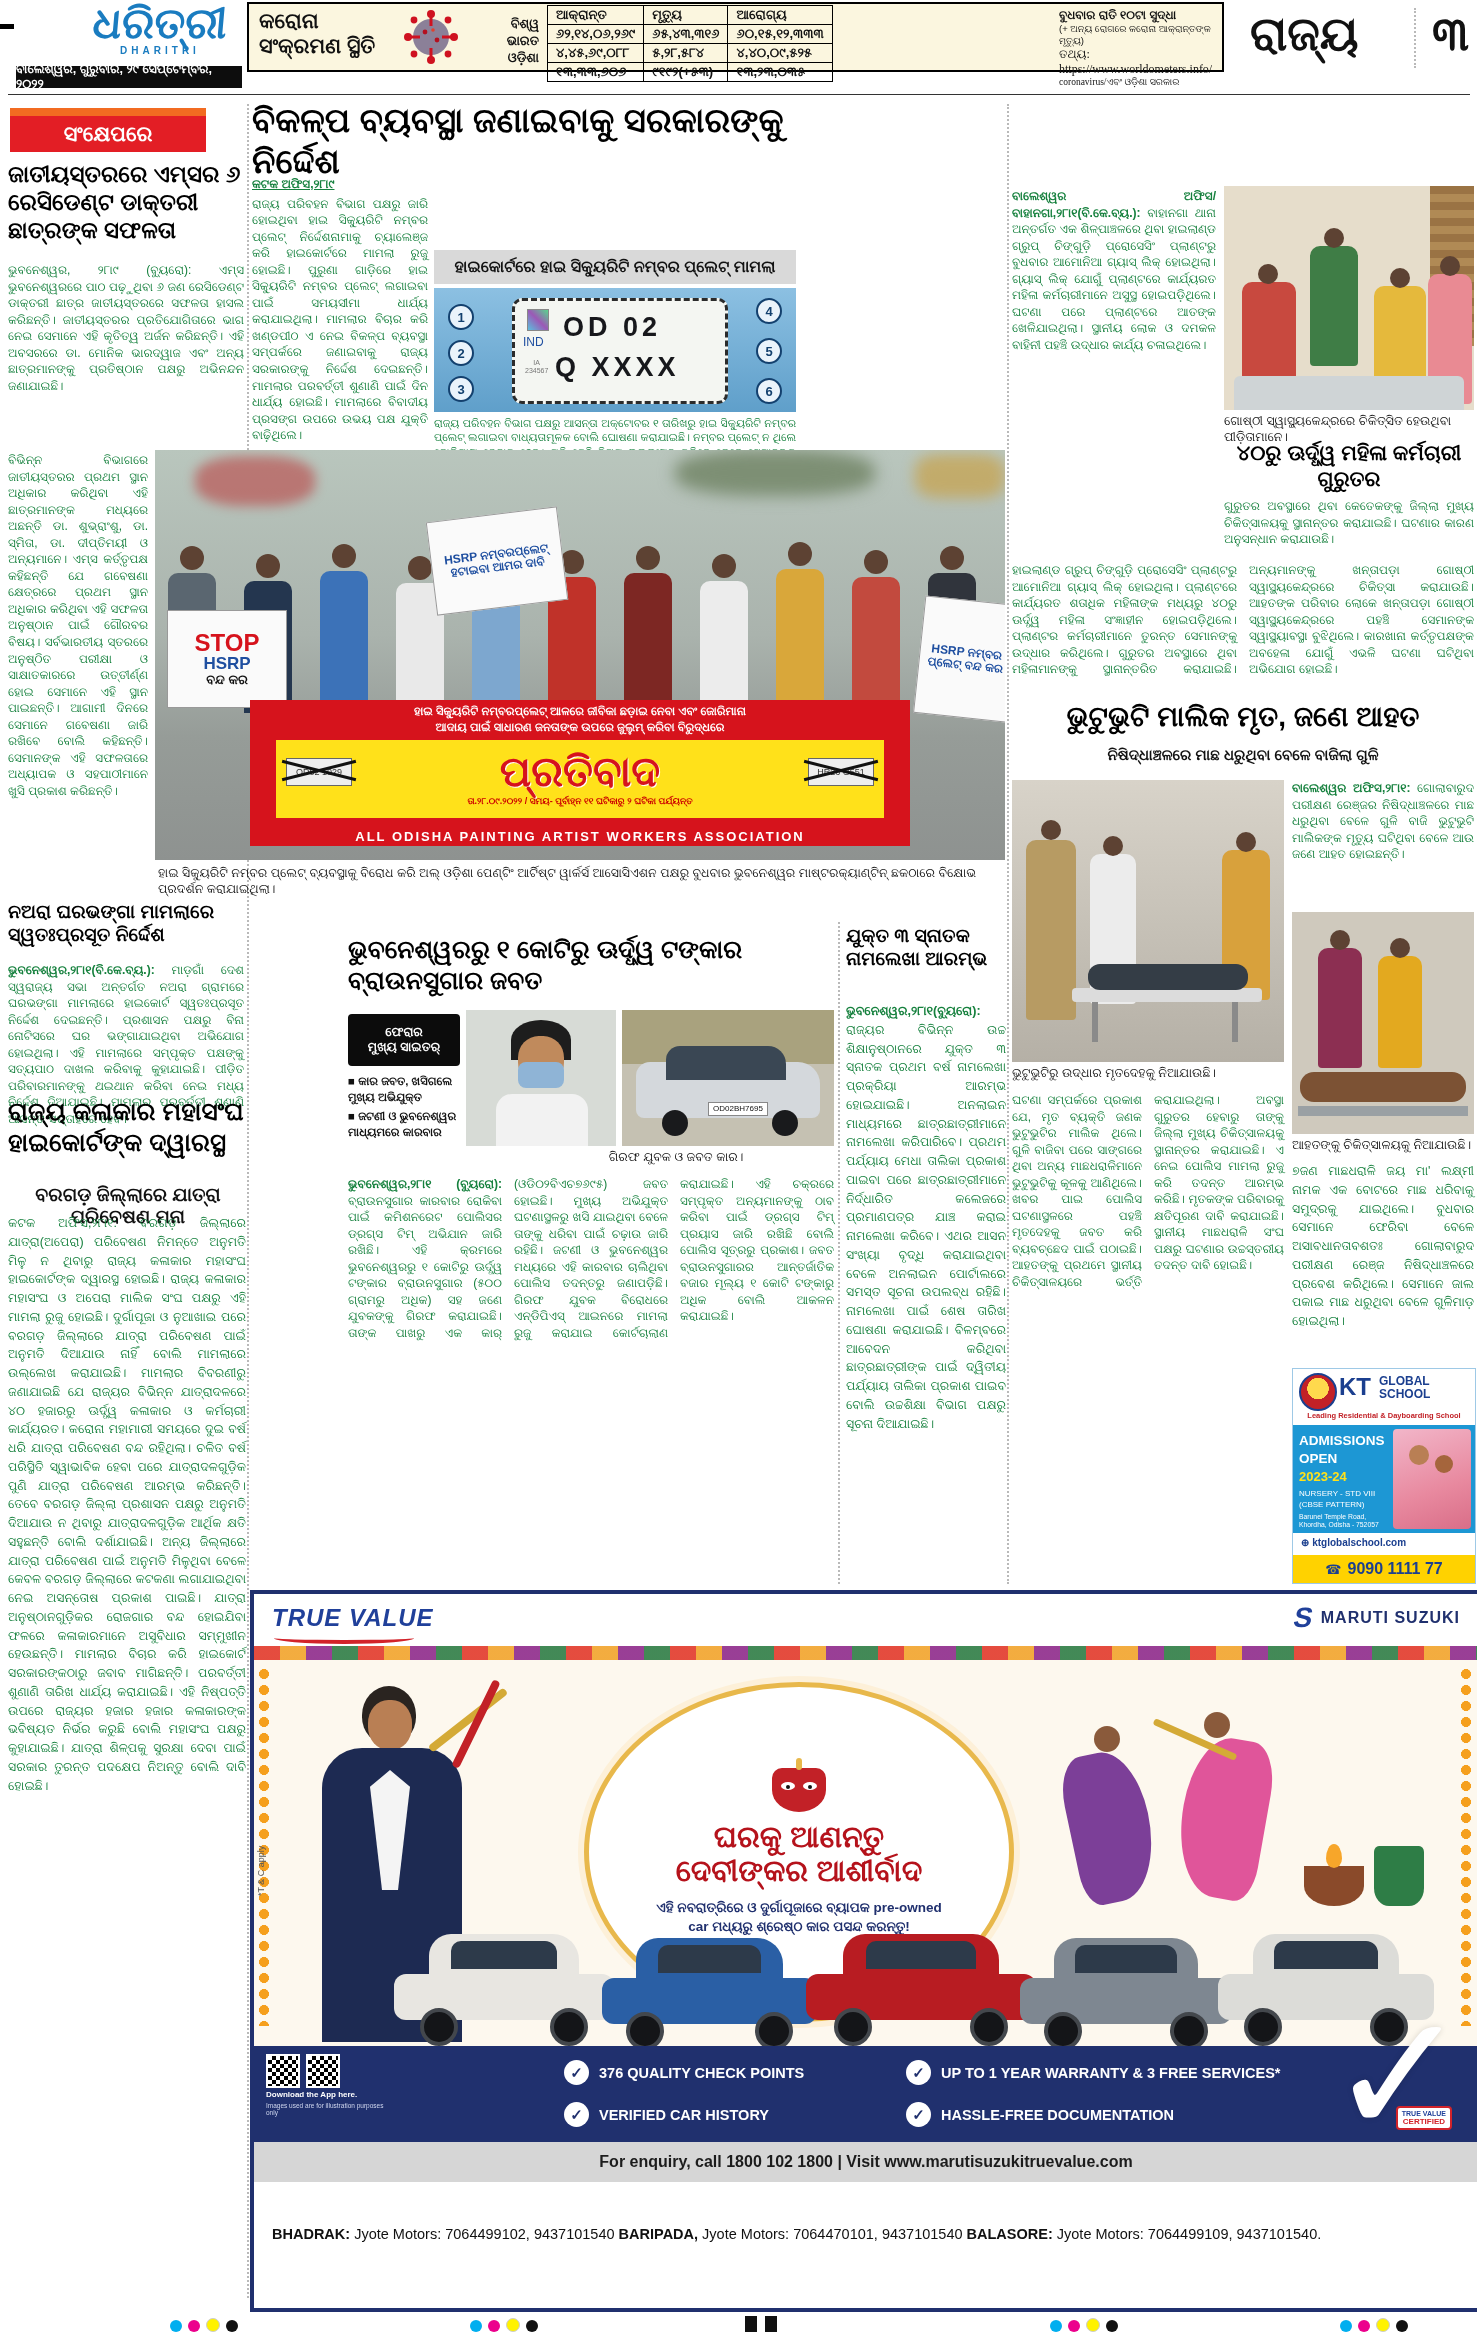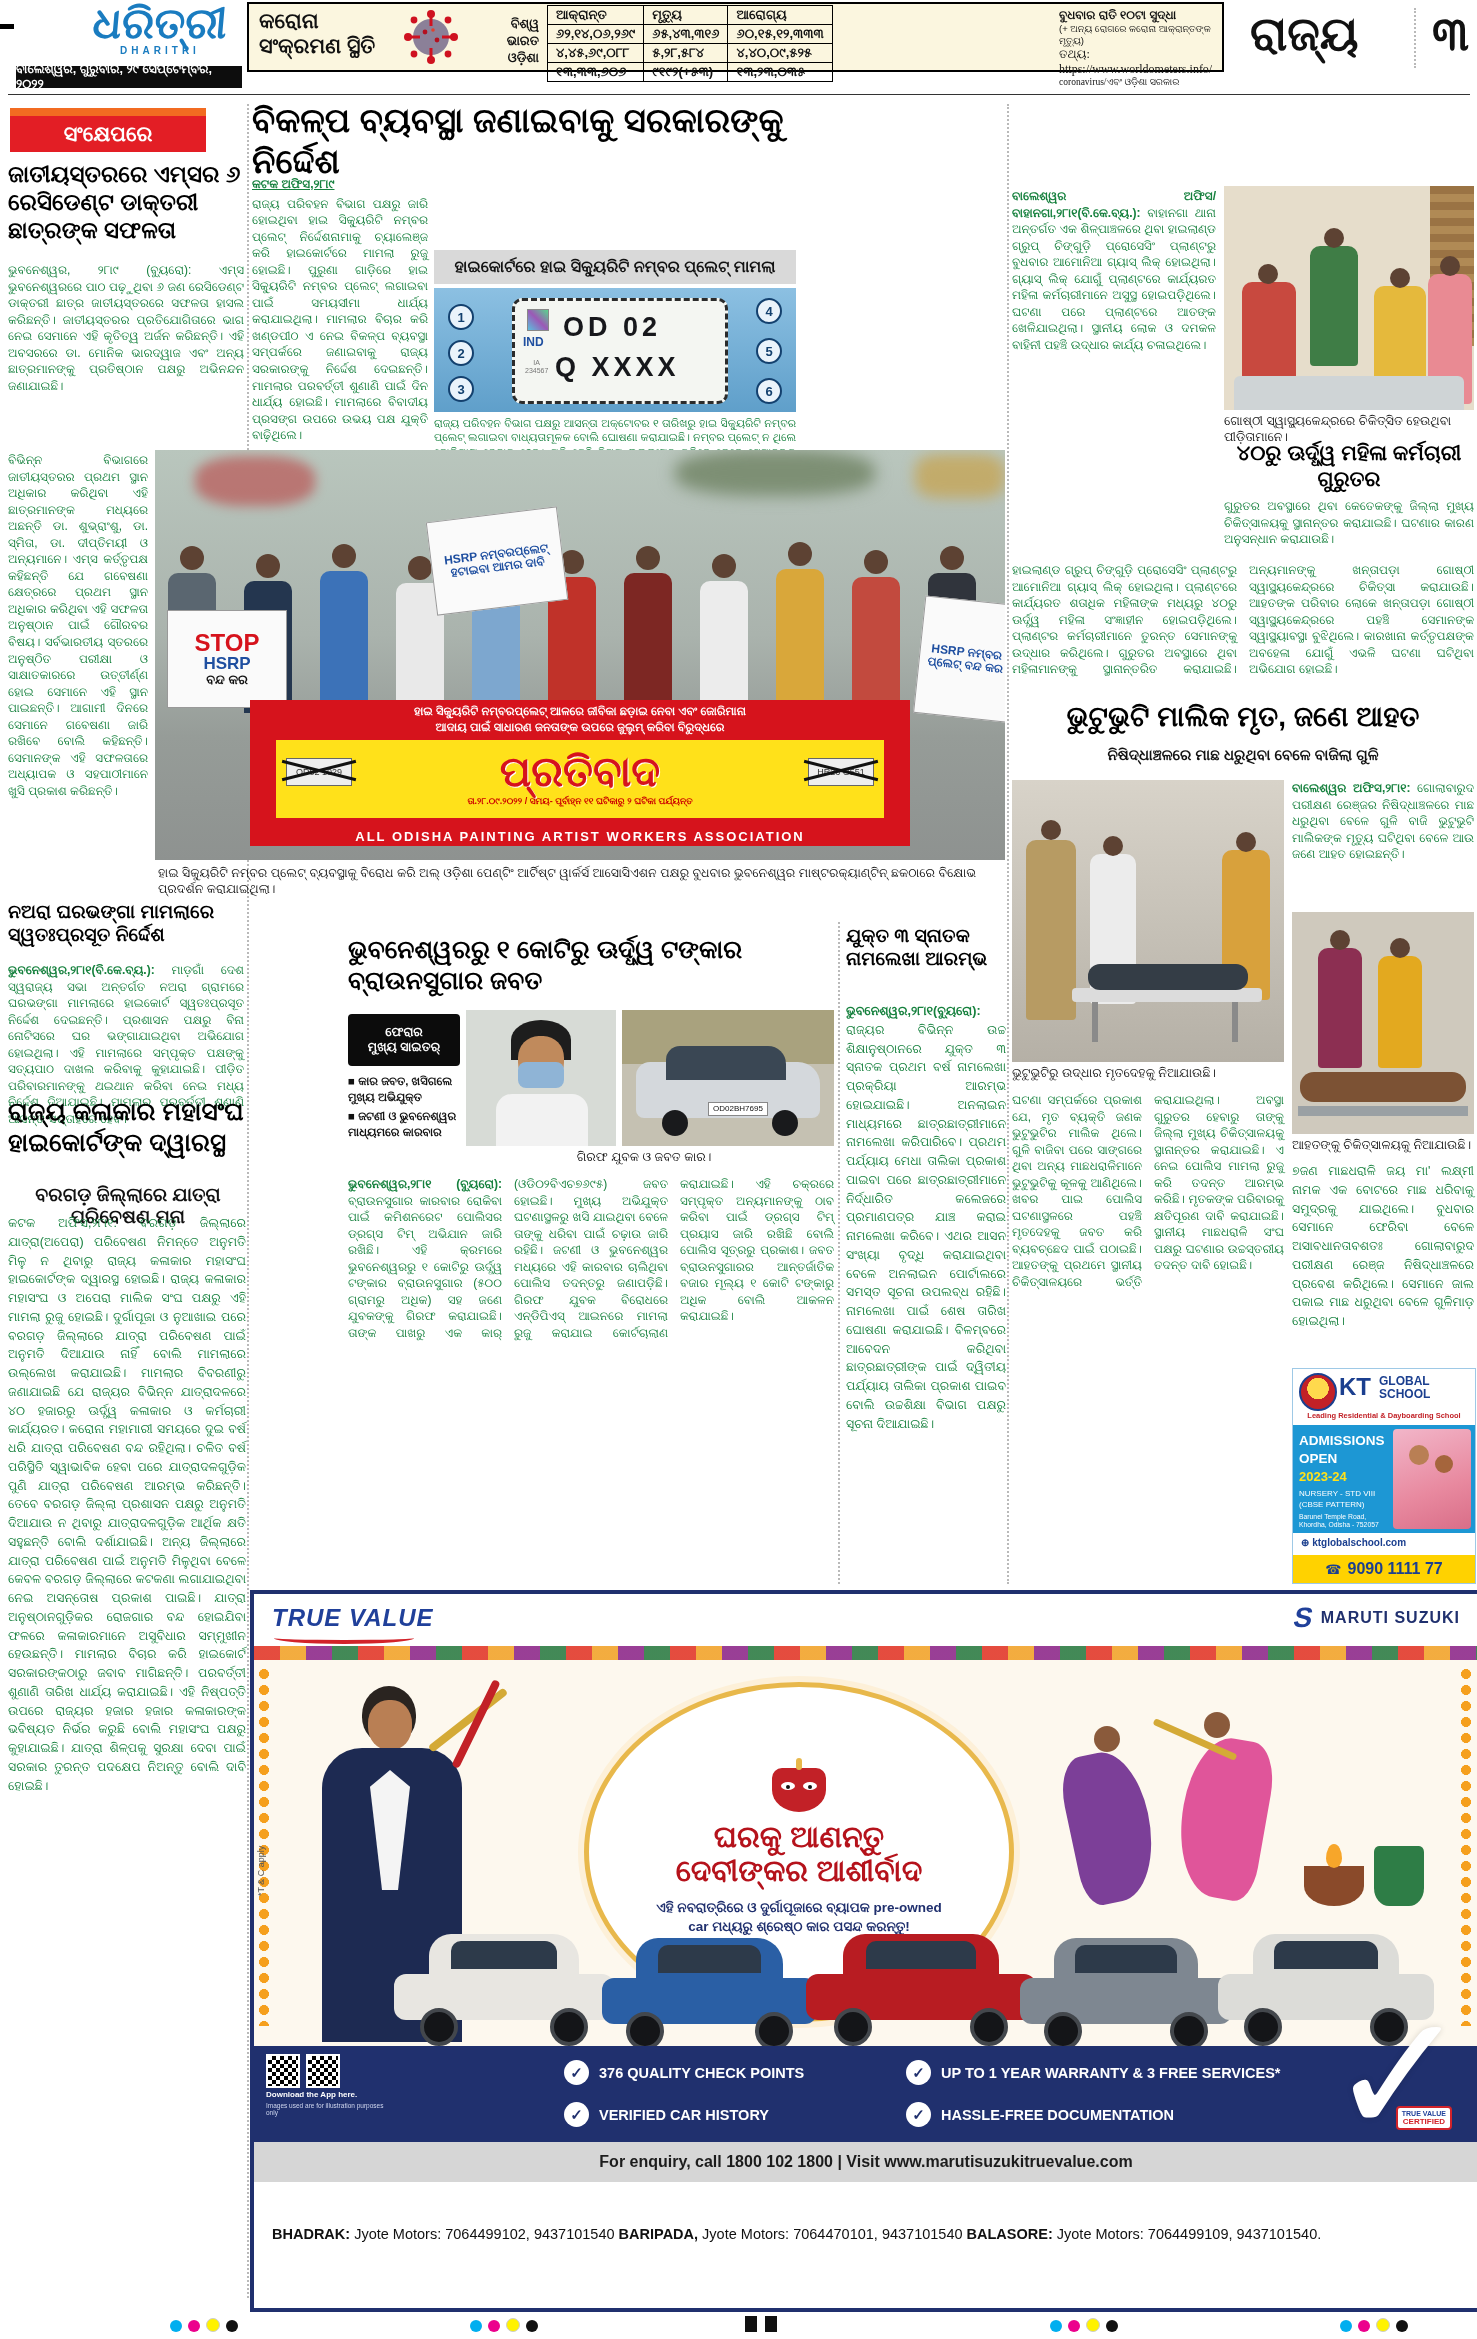--- a/index.html
+++ b/index.html
@@ -175,21 +175,21 @@
 
   <div class="s hl" style="left:252px;top:100px;width:548px;font-size:34px">ବିକଳ୍ପ ବ୍ୟବସ୍ଥା ଜଣାଇବାକୁ ସରକାରଙ୍କୁ ନିର୍ଦ୍ଦେଶ</div>
   <div class="s body j" style="left:252px;top:176px;width:176px;height:272px">
     <div class="b" style="text-decoration:underline;margin-bottom:3px">କଟକ ଅଫିସ,୨୮ା୯</div>
     <span>ରାଜ୍ୟ ପରିବହନ ବିଭାଗ ପକ୍ଷରୁ ଜାରି ହୋଇଥିବା ହାଇ ସିକ୍ୟୁରିଟି ନମ୍ବର ପ୍ଲେଟ୍ ନିର୍ଦ୍ଦେଶନାମାକୁ ଚ୍ୟାଲେଞ୍ଜ କରି ହାଇକୋର୍ଟରେ ମାମଲା ରୁଜୁ ହୋଇଛି। ପୁରୁଣା ଗାଡ଼ିରେ ହାଇ ସିକ୍ୟୁରିଟି ନମ୍ବର ପ୍ଲେଟ୍ ଲଗାଇବା ପାଇଁ ସମୟସୀମା ଧାର୍ଯ୍ୟ କରାଯାଇଥିଲା। ମାମଲାର ବିଚାର କରି ଖଣ୍ଡପୀଠ ଏ ନେଇ ବିକଳ୍ପ ବ୍ୟବସ୍ଥା ସମ୍ପର୍କରେ ଜଣାଇବାକୁ ରାଜ୍ୟ ସରକାରଙ୍କୁ ନିର୍ଦ୍ଦେଶ ଦେଇଛନ୍ତି। ମାମଲାର ପରବର୍ତ୍ତୀ ଶୁଣାଣି ପାଇଁ ଦିନ ଧାର୍ଯ୍ୟ ହୋଇଛି। ମାମଲାରେ ବିବାଦୀୟ ପ୍ରସଙ୍ଗ ଉପରେ ଉଭୟ ପକ୍ଷ ଯୁକ୍ତି ବାଢ଼ିଥିଲେ।</span>
   </div>
   <div class="s ctr" style="left:434px;top:250px;width:362px;height:34px;background:#d9d9d9;font-size:16px;font-weight:bold;line-height:34px">ହାଇକୋର୍ଟରେ ହାଇ ସିକ୍ୟୁରିଟି ନମ୍ବର ପ୍ଲେଟ୍ ମାମଲା</div>
   <div class="s plateg" style="left:434px;top:288px;width:362px;height:124px">
     <div class="plate">
       <div class="s" style="left:12px;top:8px;width:20px;height:20px;background:linear-gradient(45deg,#5bc0de,#9b59b6,#58d68d);border:1px solid #888"></div>
-      <div class="s" style="left:8px;top:34px;font-size:12px;font-weight:bold;color:#1f4fa0">IND</div>
+      <div class="s" style="left:8px;top:34px;font-size:12px;font-weight:normal;color:#1f4fa0">IND</div>
       <div class="s" style="left:10px;top:58px;font-size:7px;color:#777;text-align:center;line-height:1.1">
         <div>IA</div>
         <div>234567</div>
       </div>
       <div class="s pnum" style="left:48px;top:12px;width:150px">OD 02</div>
       <div class="s pnum" style="left:40px;top:52px;width:160px">Q XXXX</div>
     </div>
     <div class="callout" style="left:14px;top:16px">1</div>
     <div class="callout" style="left:14px;top:52px">2</div>
     <div class="callout" style="left:14px;top:88px">3</div>
@@ -285,21 +285,21 @@
     <div class="s" style="left:52px;top:52px;width:46px;height:26px;border-radius:8px;background:#8fb4d6"></div>
     <div class="s" style="left:30px;top:84px;width:92px;height:52px;border-radius:16px 16px 0 0;background:#f2f2f2"></div>
   </div>
   <div class="photo" style="left:622px;top:1010px;width:212px;height:136px;background:linear-gradient(180deg,#a9a27e 0 40%,#c5c1b2 40% 100%)">
     <div class="s" style="left:14px;top:52px;width:184px;height:56px;border-radius:14px 22px 8px 8px;background:#d4d8dc"></div>
     <div class="s" style="left:44px;top:36px;width:120px;height:34px;border-radius:14px 18px 0 0;background:#3a4754"></div>
     <div class="s" style="left:40px;top:100px;width:26px;height:26px;border-radius:50%;background:#191a1c"></div>
     <div class="s" style="left:150px;top:100px;width:26px;height:26px;border-radius:50%;background:#191a1c"></div>
     <div class="s ctr" style="left:86px;top:92px;width:58px;height:12px;background:#fff;font-size:8px;line-height:12px;border:1px solid #888">OD02BH7695</div>
   </div>
-  <div class="s cap ctr" style="left:460px;top:1150px;width:368px">ଗିରଫ ଯୁବକ ଓ ଜବତ କାର।</div>
+  <div class="s cap ctr" style="left:492px;top:1150px;width:368px">ଗିରଫ ଯୁବକ ଓ ଜବତ କାର।</div>
   <div class="s body j cols3" style="left:348px;top:1176px;width:486px;height:406px">
     <span class="b">ଭୁବନେଶ୍ୱର,୨୮ା୧ (ବ୍ୟୁରୋ):</span>
     <span>ବ୍ରାଉନସୁଗାର କାରବାର ରୋକିବା ପାଇଁ କମିଶନରେଟ ପୋଲିସର ଡ୍ରଗ୍ସ ଟିମ୍ ଅଭିଯାନ ଜାରି ରଖିଛି। ଏହି କ୍ରମରେ ଭୁବନେଶ୍ୱରରୁ ୧ କୋଟିରୁ ଊର୍ଦ୍ଧ୍ୱ ଟଙ୍କାର ବ୍ରାଉନସୁଗାର (୫୦୦ ଗ୍ରାମରୁ ଅଧିକ) ସହ ଜଣେ ଯୁବକଙ୍କୁ ଗିରଫ କରାଯାଇଛି। ତାଙ୍କ ପାଖରୁ ଏକ କାର୍ (ଓଡି୦୨ବିଏଚ୭୬୯୫) ଜବତ ହୋଇଛି। ମୁଖ୍ୟ ଅଭିଯୁକ୍ତ ଘଟଣାସ୍ଥଳରୁ ଖସି ଯାଇଥିବା ବେଳେ ତାଙ୍କୁ ଧରିବା ପାଇଁ ଚଢ଼ାଉ ଜାରି ରହିଛି। ଜଟଣୀ ଓ ଭୁବନେଶ୍ୱର ମଧ୍ୟରେ ଏହି କାରବାର ଚାଲିଥିବା ପୋଲିସ ତଦନ୍ତରୁ ଜଣାପଡ଼ିଛି। ଗିରଫ ଯୁବକ ବିରୋଧରେ ଏନ୍‌ଡିପିଏସ୍ ଆଇନରେ ମାମଲା ରୁଜୁ କରାଯାଇ କୋର୍ଟଚାଲାଣ କରାଯାଇଛି। ଏହି ଚକ୍ରରେ ସମ୍ପୃକ୍ତ ଅନ୍ୟମାନଙ୍କୁ ଠାବ କରିବା ପାଇଁ ଡ୍ରଗ୍ସ ଟିମ୍ ପ୍ରୟାସ ଜାରି ରଖିଛି ବୋଲି ପୋଲିସ ସୂତ୍ରରୁ ପ୍ରକାଶ। ଜବତ ବ୍ରାଉନସୁଗାରର ଆନ୍ତର୍ଜାତିକ ବଜାର ମୂଲ୍ୟ ୧ କୋଟି ଟଙ୍କାରୁ ଅଧିକ ବୋଲି ଆକଳନ କରାଯାଇଛି।</span>
   </div>
 
   <div class="s hl" style="left:846px;top:924px;width:160px;font-size:19px">ଯୁକ୍ତ ୩ ସ୍ନାତକ ନାମଲେଖା ଆରମ୍ଭ</div>
   <div class="s body j" style="left:846px;top:1002px;width:160px;height:580px;font-size:12.5px;line-height:1.5">
     <span class="b">ଭୁବନେଶ୍ୱର,୨୮ା୧(ବ୍ୟୁରୋ):</span>
     <span>ରାଜ୍ୟର ବିଭିନ୍ନ ଉଚ୍ଚ ଶିକ୍ଷାନୁଷ୍ଠାନରେ ଯୁକ୍ତ ୩ ସ୍ନାତକ ପ୍ରଥମ ବର୍ଷ ନାମଲେଖା ପ୍ରକ୍ରିୟା ଆରମ୍ଭ ହୋଇଯାଇଛି। ଅନଲାଇନ ମାଧ୍ୟମରେ ଛାତ୍ରଛାତ୍ରୀମାନେ ନାମଲେଖା କରିପାରିବେ। ପ୍ରଥମ ପର୍ଯ୍ୟାୟ ମେଧା ତାଲିକା ପ୍ରକାଶ ପାଇବା ପରେ ଛାତ୍ରଛାତ୍ରୀମାନେ ନିର୍ଦ୍ଧାରିତ କଲେଜରେ ପ୍ରମାଣପତ୍ର ଯାଞ୍ଚ କରାଇ ନାମଲେଖା କରିବେ। ଏଥର ଆସନ ସଂଖ୍ୟା ବୃଦ୍ଧି କରାଯାଇଥିବା ବେଳେ ଅନଲାଇନ ପୋର୍ଟାଲରେ ସମସ୍ତ ସୂଚନା ଉପଲବ୍ଧ ରହିଛି। ନାମଲେଖା ପାଇଁ ଶେଷ ତାରିଖ ଘୋଷଣା କରାଯାଇଛି। ବିଳମ୍ବରେ ଆବେଦନ କରିଥିବା ଛାତ୍ରଛାତ୍ରୀଙ୍କ ପାଇଁ ଦ୍ୱିତୀୟ ପର୍ଯ୍ୟାୟ ତାଲିକା ପ୍ରକାଶ ପାଇବ ବୋଲି ଉଚ୍ଚଶିକ୍ଷା ବିଭାଗ ପକ୍ଷରୁ ସୂଚନା ଦିଆଯାଇଛି।</span>
   </div>

